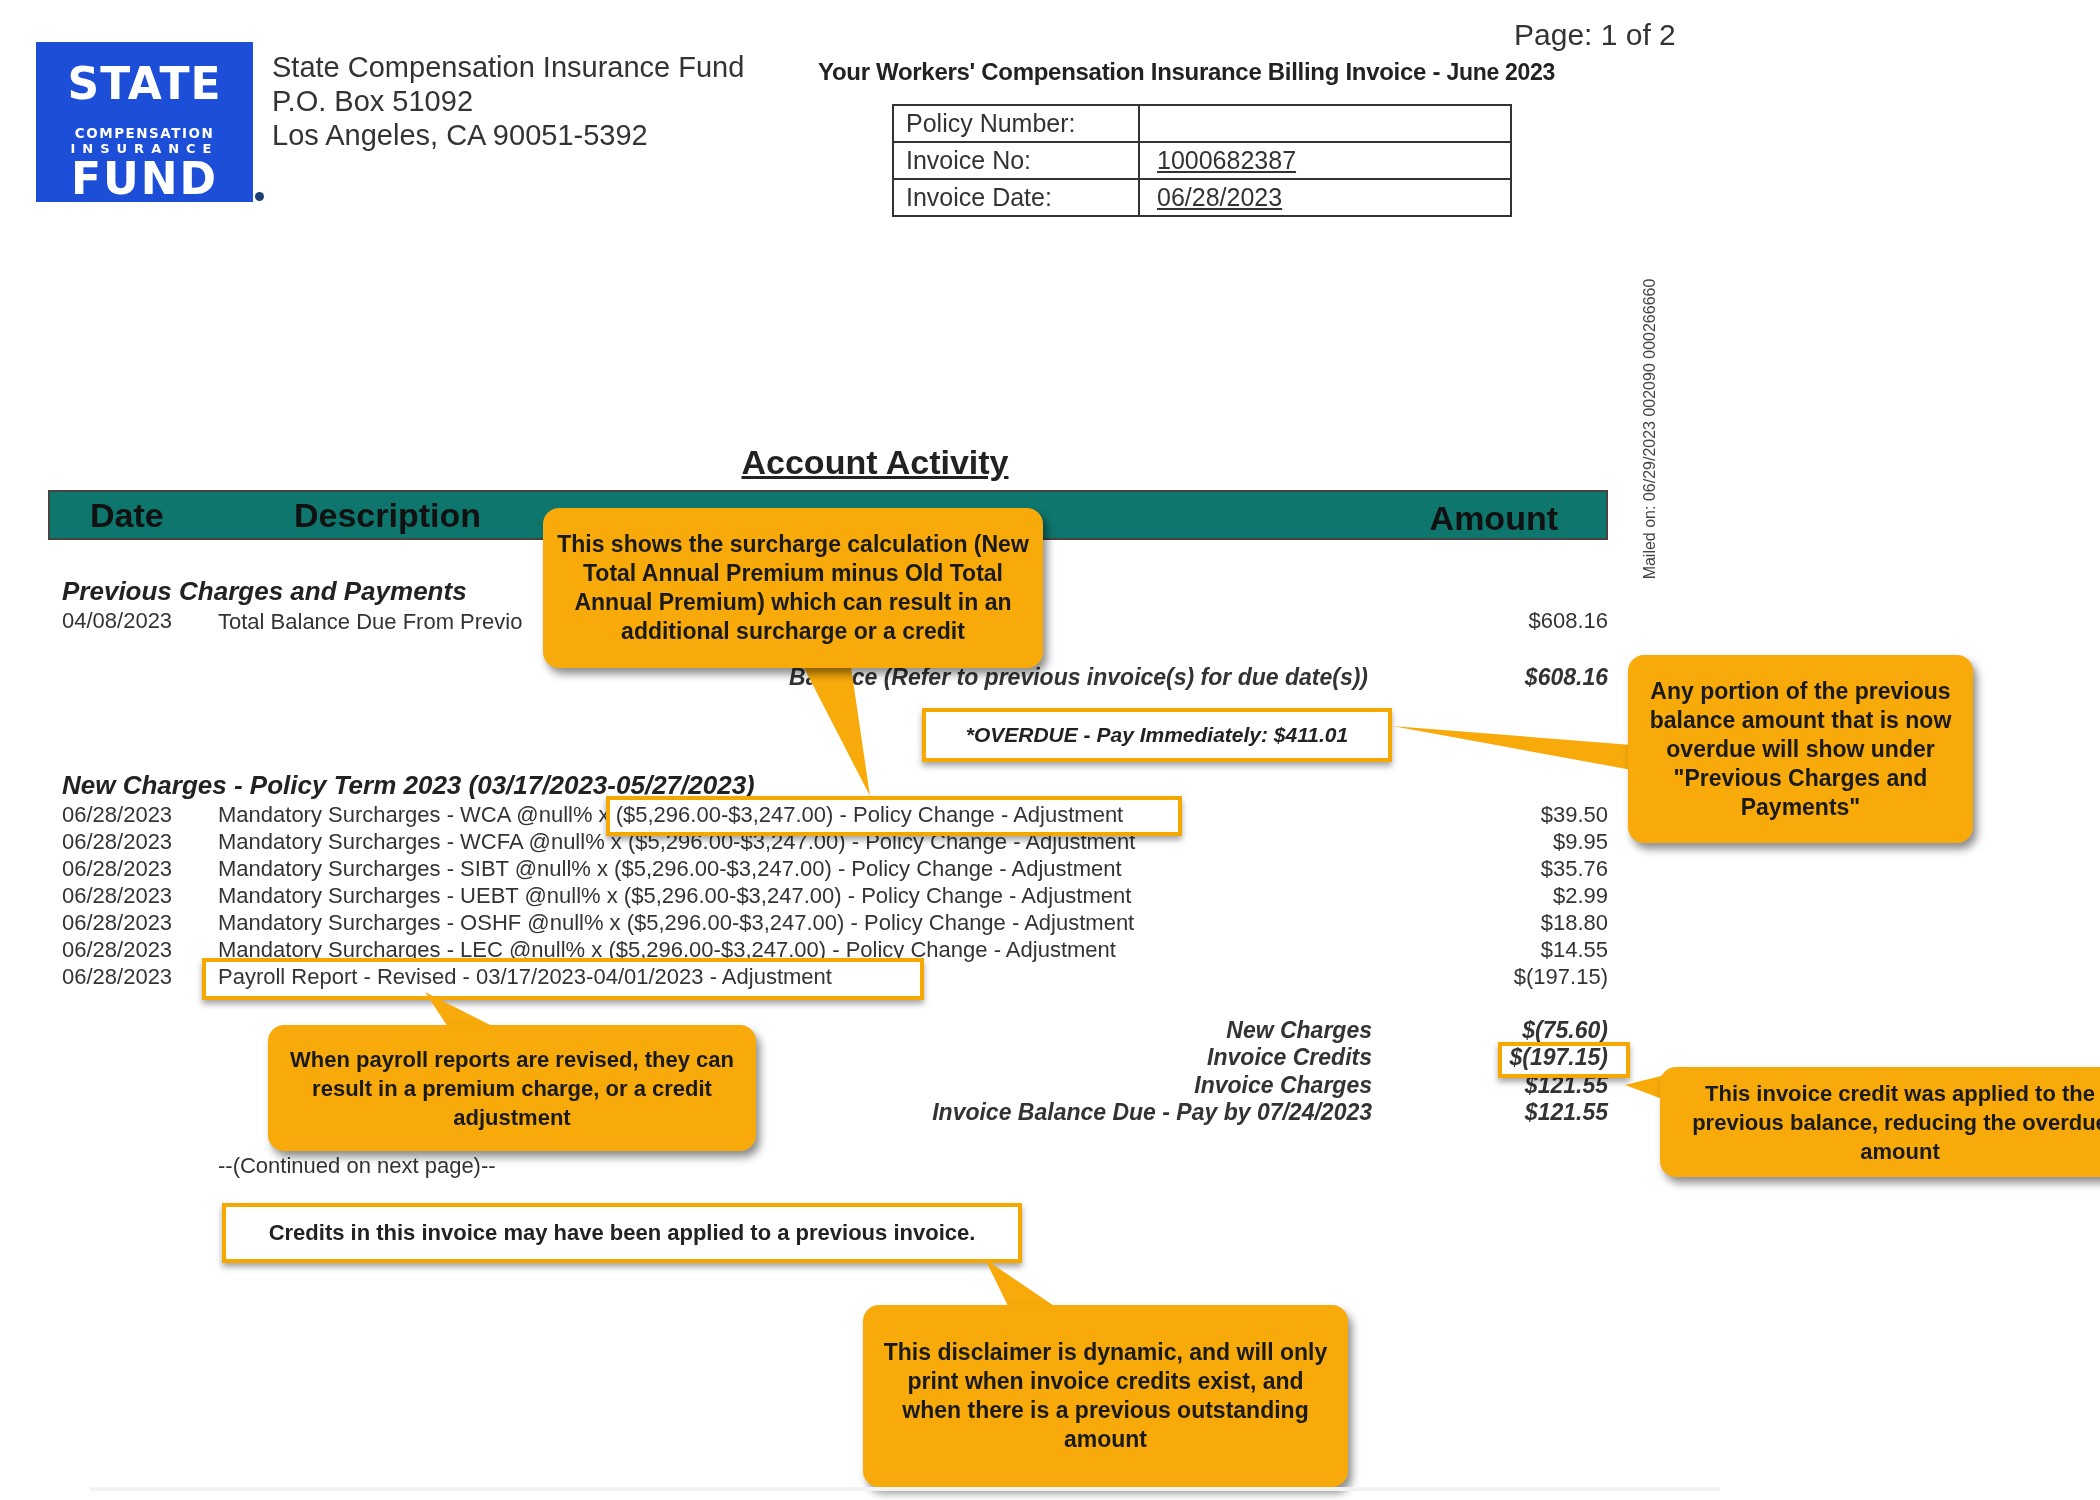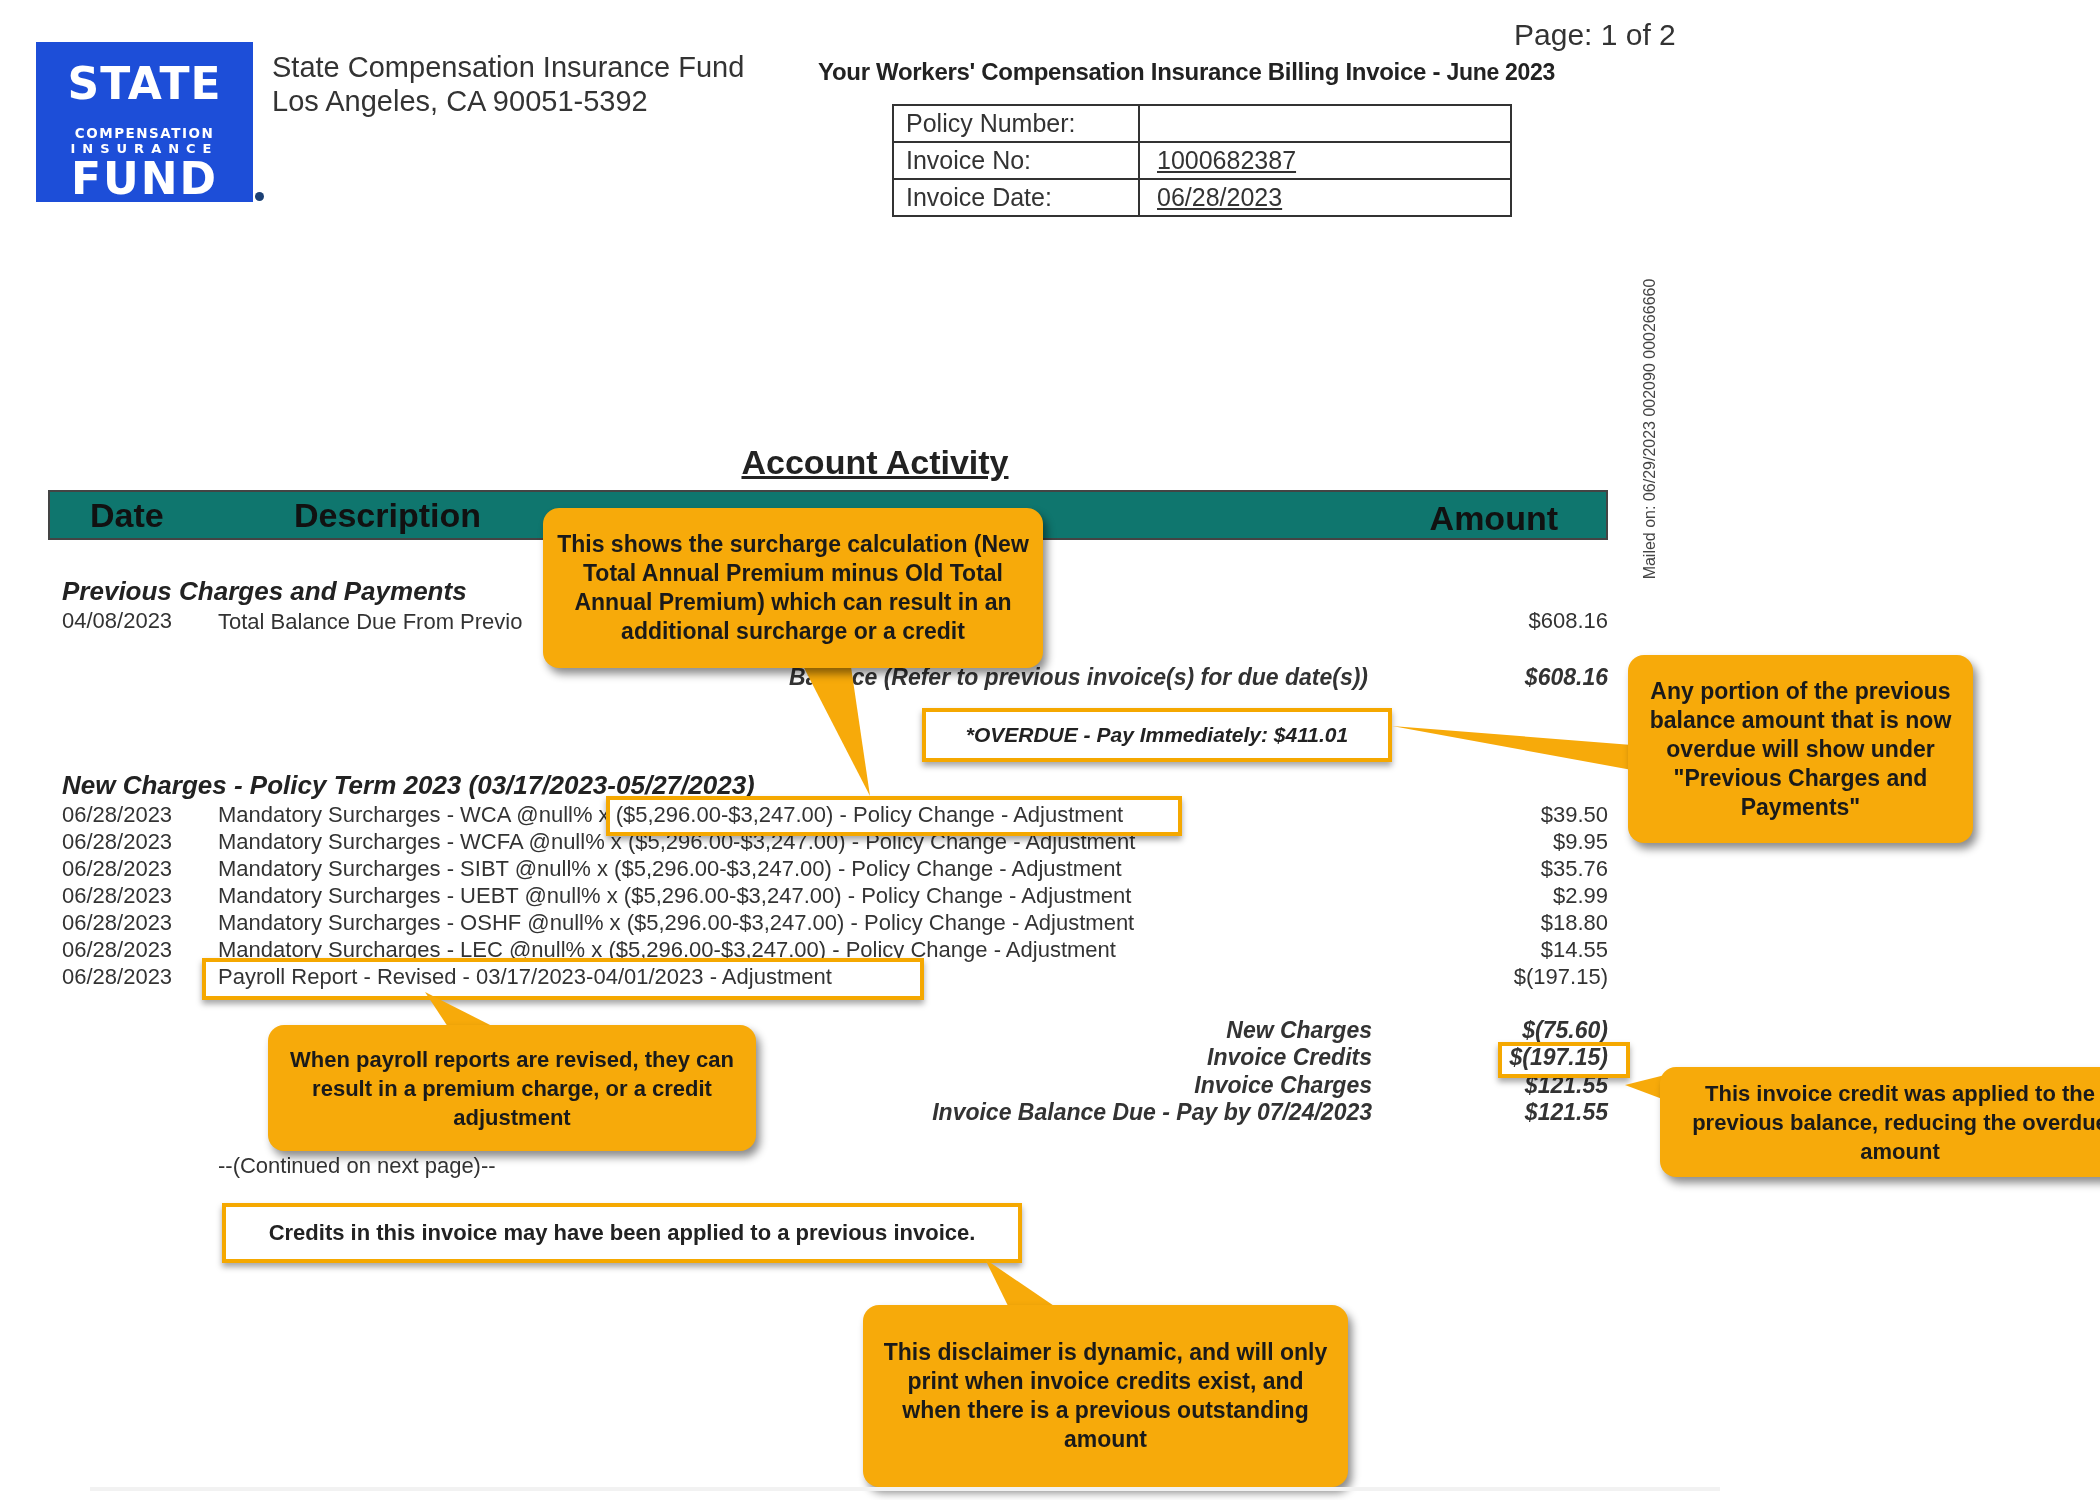--- a/index.html
+++ b/index.html
@@ -63,20 +63,21 @@
 <div class="abs logo">
   <div class="l1">STATE</div>
   <div class="l2">COMPENSATION</div>
   <div class="l3">INSURANCE</div>
   <div class="l4">FUND</div>
 </div>
 <div class="abs logo-reg"></div>
 
 <div class="abs addr">
   <div>State Compensation Insurance Fund</div>
+  <div>P.O. Box 51092</div>
   <div>Los Angeles, CA 90051-5392</div>
 </div>
 
 <div class="abs page-no">Page:  1 of 2</div>
 
 <div class="abs inv-title">
   <span>Your Workers' Compensation Insurance Billing Invoice - </span><span class="month">June 2023</span>
 </div>
 
 <table class="meta">

